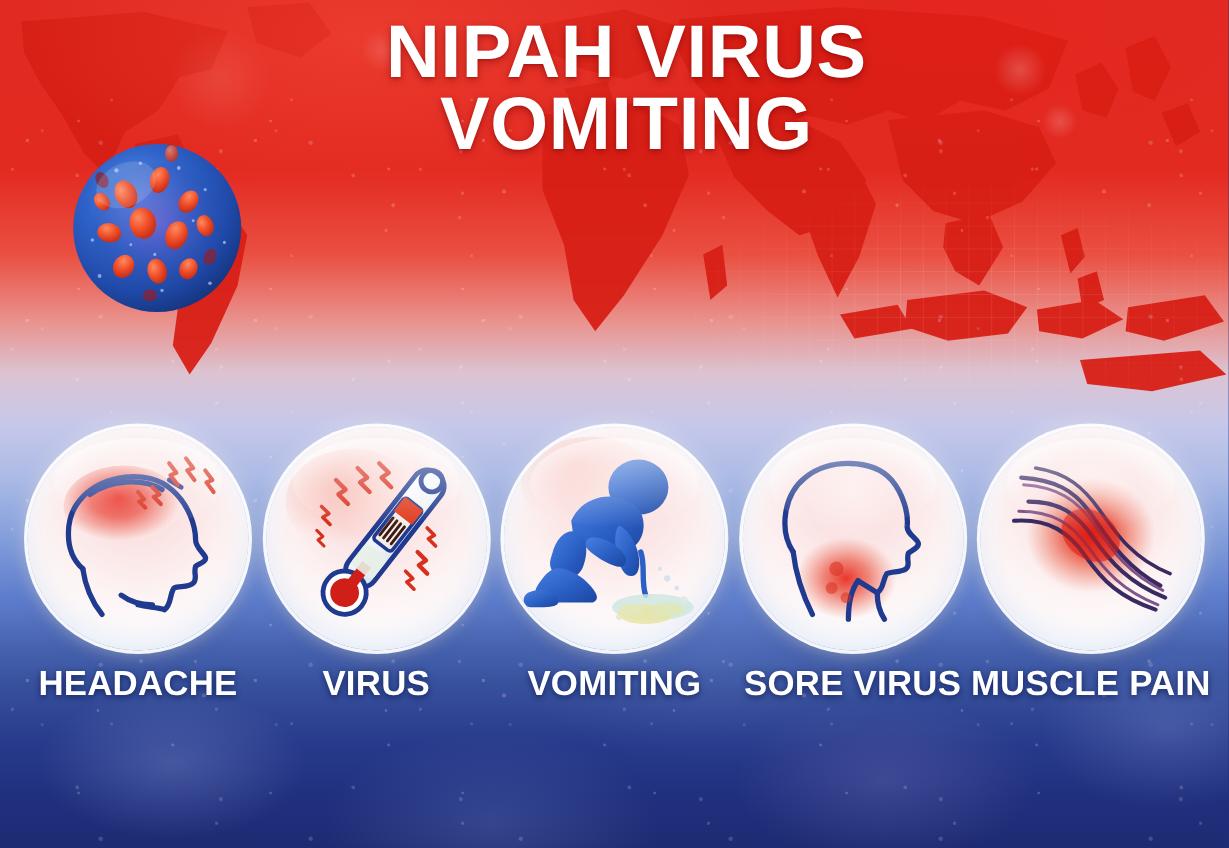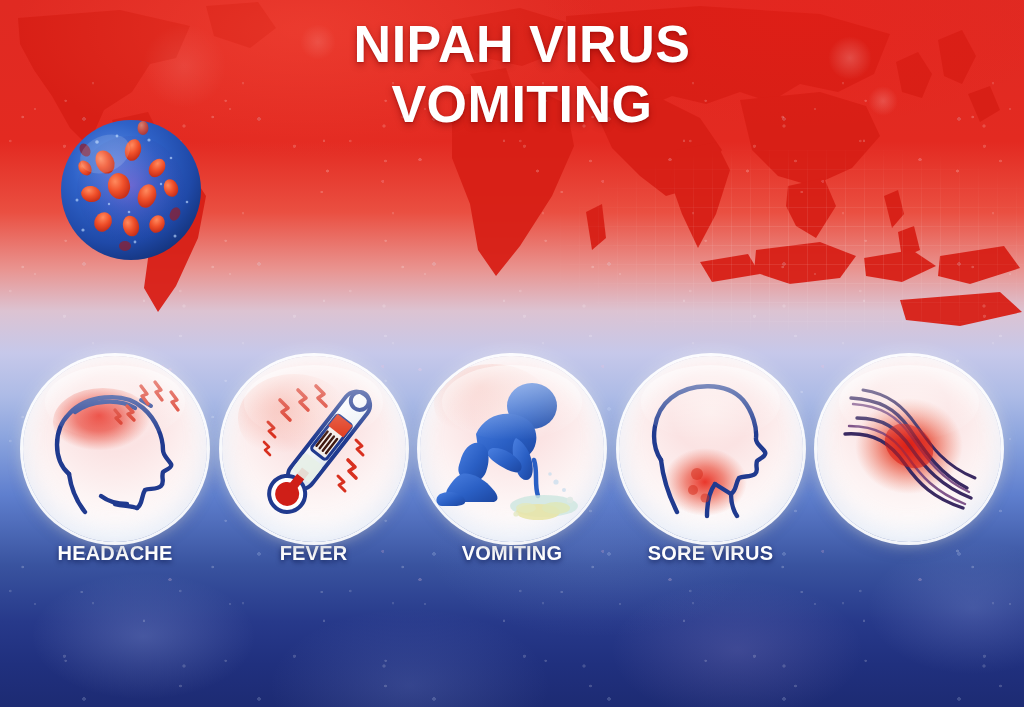--- a/index.html
+++ b/index.html
@@ -80,21 +80,21 @@
   }
   
   .blob{position:absolute;border-radius:50%;pointer-events:none;}
   
   .map{position:absolute;left:0;top:0;width:1024px;height:330px;pointer-events:none;}
   .map svg{display:block;width:100%;height:100%;}
   
   #title{
     position:absolute;left:232px;top:14px;width:580px;
     text-align:center;color:#fff;
-    font-size:52px;line-height:60px;font-weight:bold;
+    font-size:62px;line-height:60px;font-weight:bold;
     letter-spacing:.5px;
     text-shadow:0 3px 7px rgba(120,0,0,.45), 0 1px 2px rgba(120,0,0,.35);
   }
   #title .l2{display:block;}
   
   #virus{position:absolute;left:8px;top:40px;width:246px;height:268px;}
   #virus svg{display:block;width:100%;height:100%;}
   
   #symptoms{
     position:absolute;left:20px;top:356px;width:984px;height:235px;
@@ -114,21 +114,21 @@
     overflow:hidden;
   }
   .bubble::after{
     content:"";position:absolute;left:12%;top:5%;width:76%;height:40%;
     border-radius:50%;
     background:linear-gradient(180deg, rgba(255,255,255,.55), rgba(255,255,255,0));
     pointer-events:none;
   }
   .bubble svg{position:absolute;inset:0;width:100%;height:100%;}
   .caption{
-    color:#ffffff;font-size:20px;font-weight:bold;
+    margin-top:12px;color:#ffffff;font-size:29px;font-weight:bold;
     letter-spacing:.2px;white-space:nowrap;
     text-shadow:0 2px 5px rgba(0,10,60,.65);
   }
 </style>
 </head>
 <body>
 
 <div id="poster">
 
   <div class="map">
@@ -404,21 +404,21 @@
             <path d="M76,34 L84,42 L78,46 L86,54"></path>
             <path d="M94,30 L102,38 L96,42 L104,50"></path>
             <path d="M46,66 L52,72 L47,75 L53,81" stroke-width="3"></path>
             <path d="M42,86 L47,91 L43,94 L48,99" stroke-width="2.6"></path>
             <path d="M134,84 L140,90 L135,93 L141,99" stroke-width="3"></path>
             <path d="M126,104 L133,111 L127,115 L134,122"></path>
             <path d="M116,120 L122,126 L117,129 L123,135" stroke-width="3"></path>
           </g>
         </svg>
       </div>
-      <div class="caption">FEVER</div>
+      <div class="caption">VIRUS</div>
     </div>
 
     <div class="symptom">
       <div class="bubble">
         <svg viewBox="0 0 184 186" aria-hidden="true">
           <defs>
             <linearGradient id="bodyblue" x1="0" y1="0" x2="1" y2="1">
               <stop offset="0%" stop-color="#4a7fe0"></stop>
               <stop offset="55%" stop-color="#2a5fc4"></stop>
               <stop offset="100%" stop-color="#1c46a0"></stop>
@@ -526,16 +526,17 @@
             <path d="M46,34 C72,38 86,50 100,70 C114,90 128,110 158,122" stroke-width="3"></path>
           </g>
           <g fill="none" stroke="#6a3a78" stroke-width="2.4" stroke-linecap="round" opacity=".85">
             <path d="M36,48 C64,50 80,60 94,80 C108,100 122,122 152,136"></path>
             <path d="M32,70 C60,70 76,80 90,100 C104,120 118,136 148,148"></path>
           </g>
 
           <ellipse cx="92" cy="90" rx="26" ry="20" fill="#d81a10" opacity=".55" transform="rotate(35 92 90)"></ellipse>
         </svg>
       </div>
+      <div class="caption">MUSCLE PAIN</div>
     </div>
 
   </div>
 </div>
 
 </body></html>

